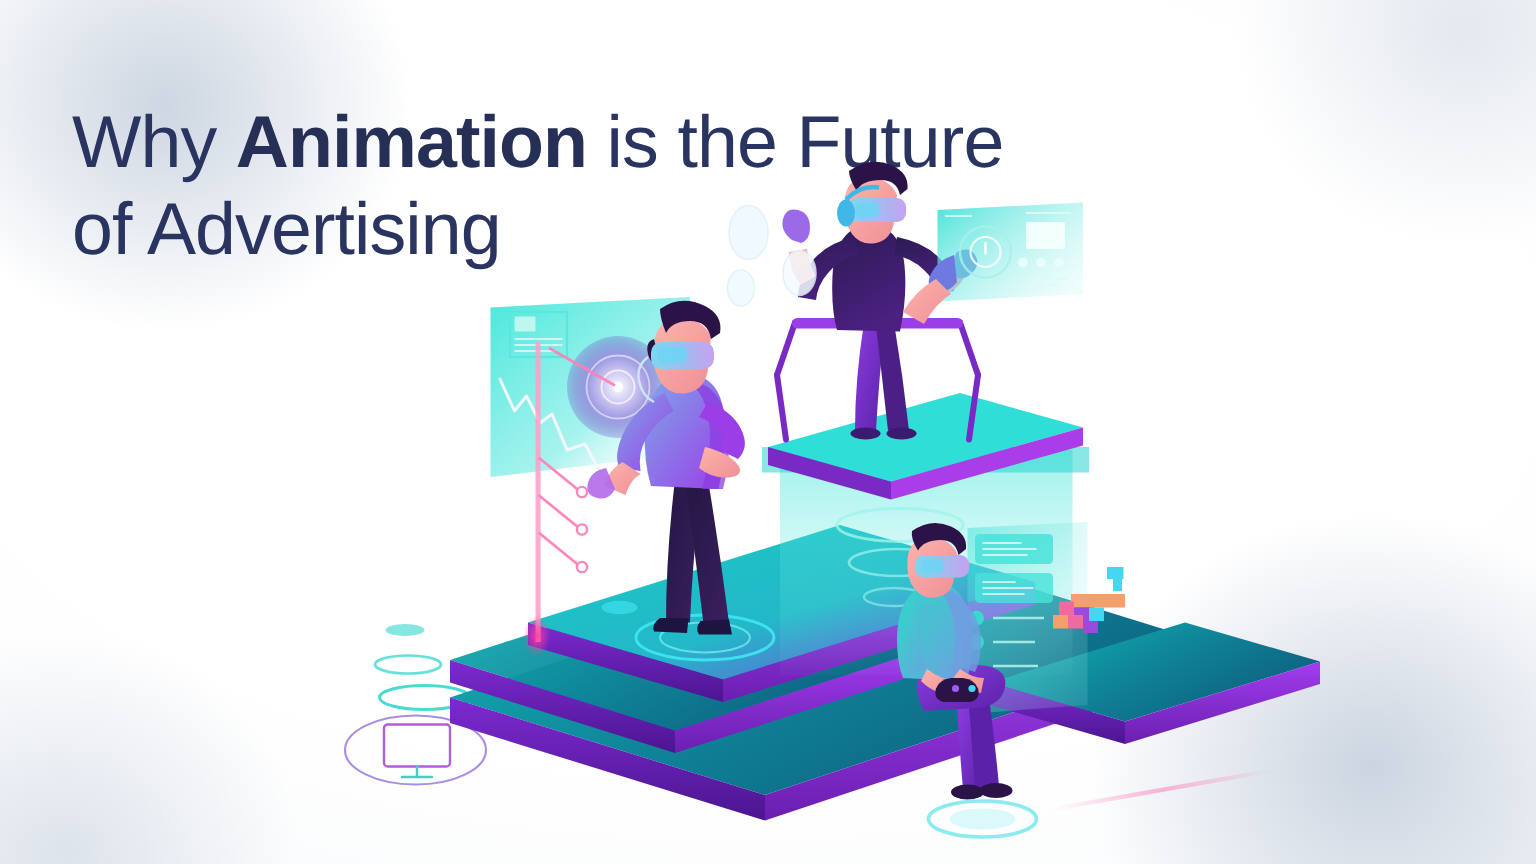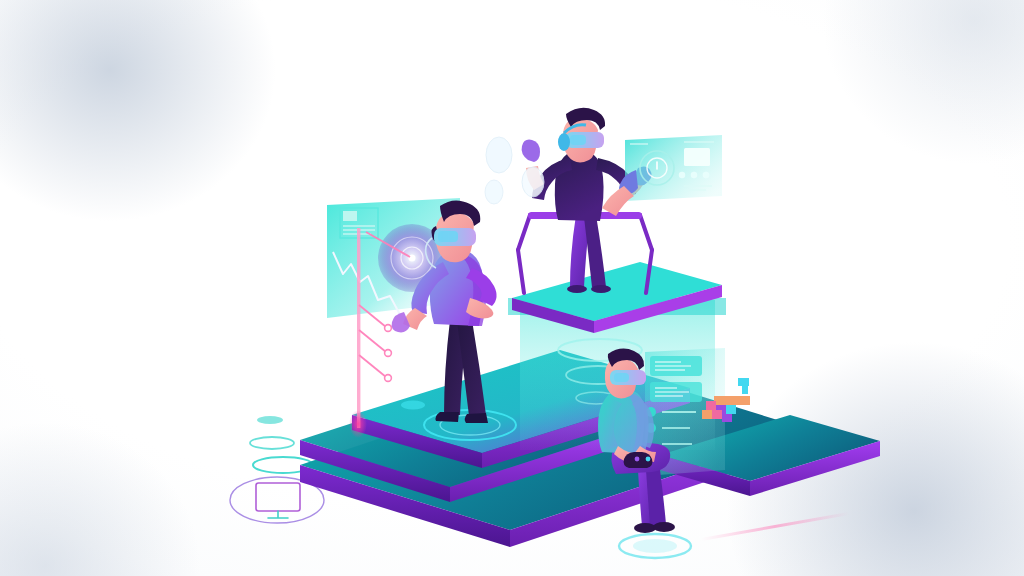--- a/index.html
+++ b/index.html
@@ -47,20 +47,22 @@
 </head>
 <body>
 
 <div class="banner">
 
   <div class="bg-tint-tl"></div>
   <div class="bg-tint-tr"></div>
   <div class="bg-tint-bl"></div>
   <div class="bg-tint-br"></div>
 
+  <h1 class="headline"><span>Why </span><span class="strong">Animation</span><span> is the Future</span>
+<span>of Advertising</span></h1>
 
   <svg class="art" viewBox="0 0 1024 576" aria-hidden="true">
     <defs>
       <linearGradient id="gPlatTopA" x1="0" y1="0" x2="1" y2="1">
         <stop offset="0" stop-color="#19c9c4"></stop>
           <stop offset="55%" stop-color="#23b8c8"></stop>
           <stop offset="100%" stop-color="#8b2fe0"></stop>
       </linearGradient>
       <linearGradient id="gPlatTopB" x1="0" y1="0" x2="1" y2="0.6">
         <stop offset="0" stop-color="#11b9b6"></stop>

